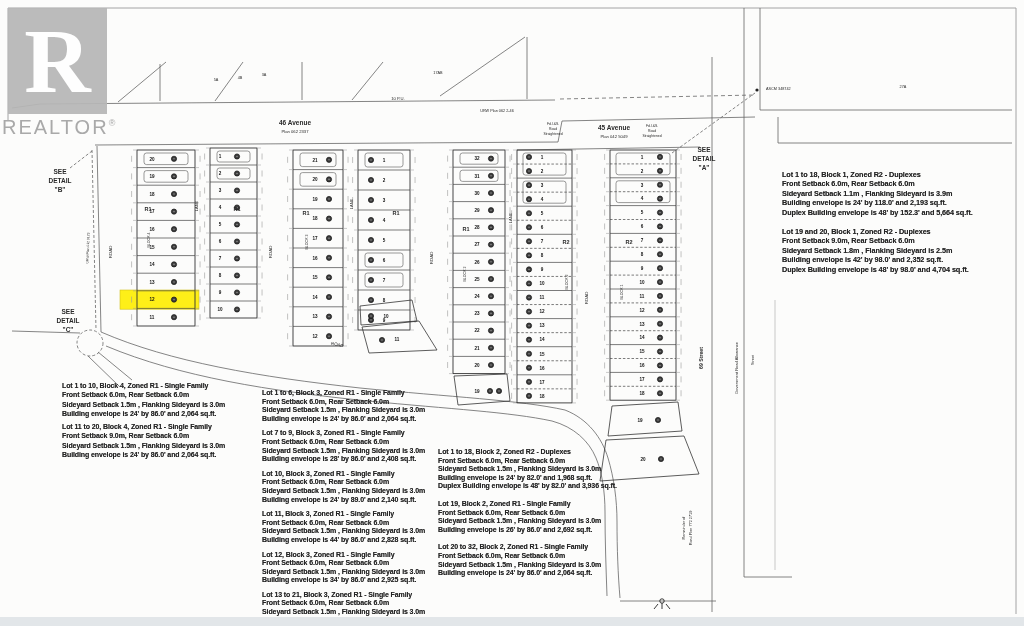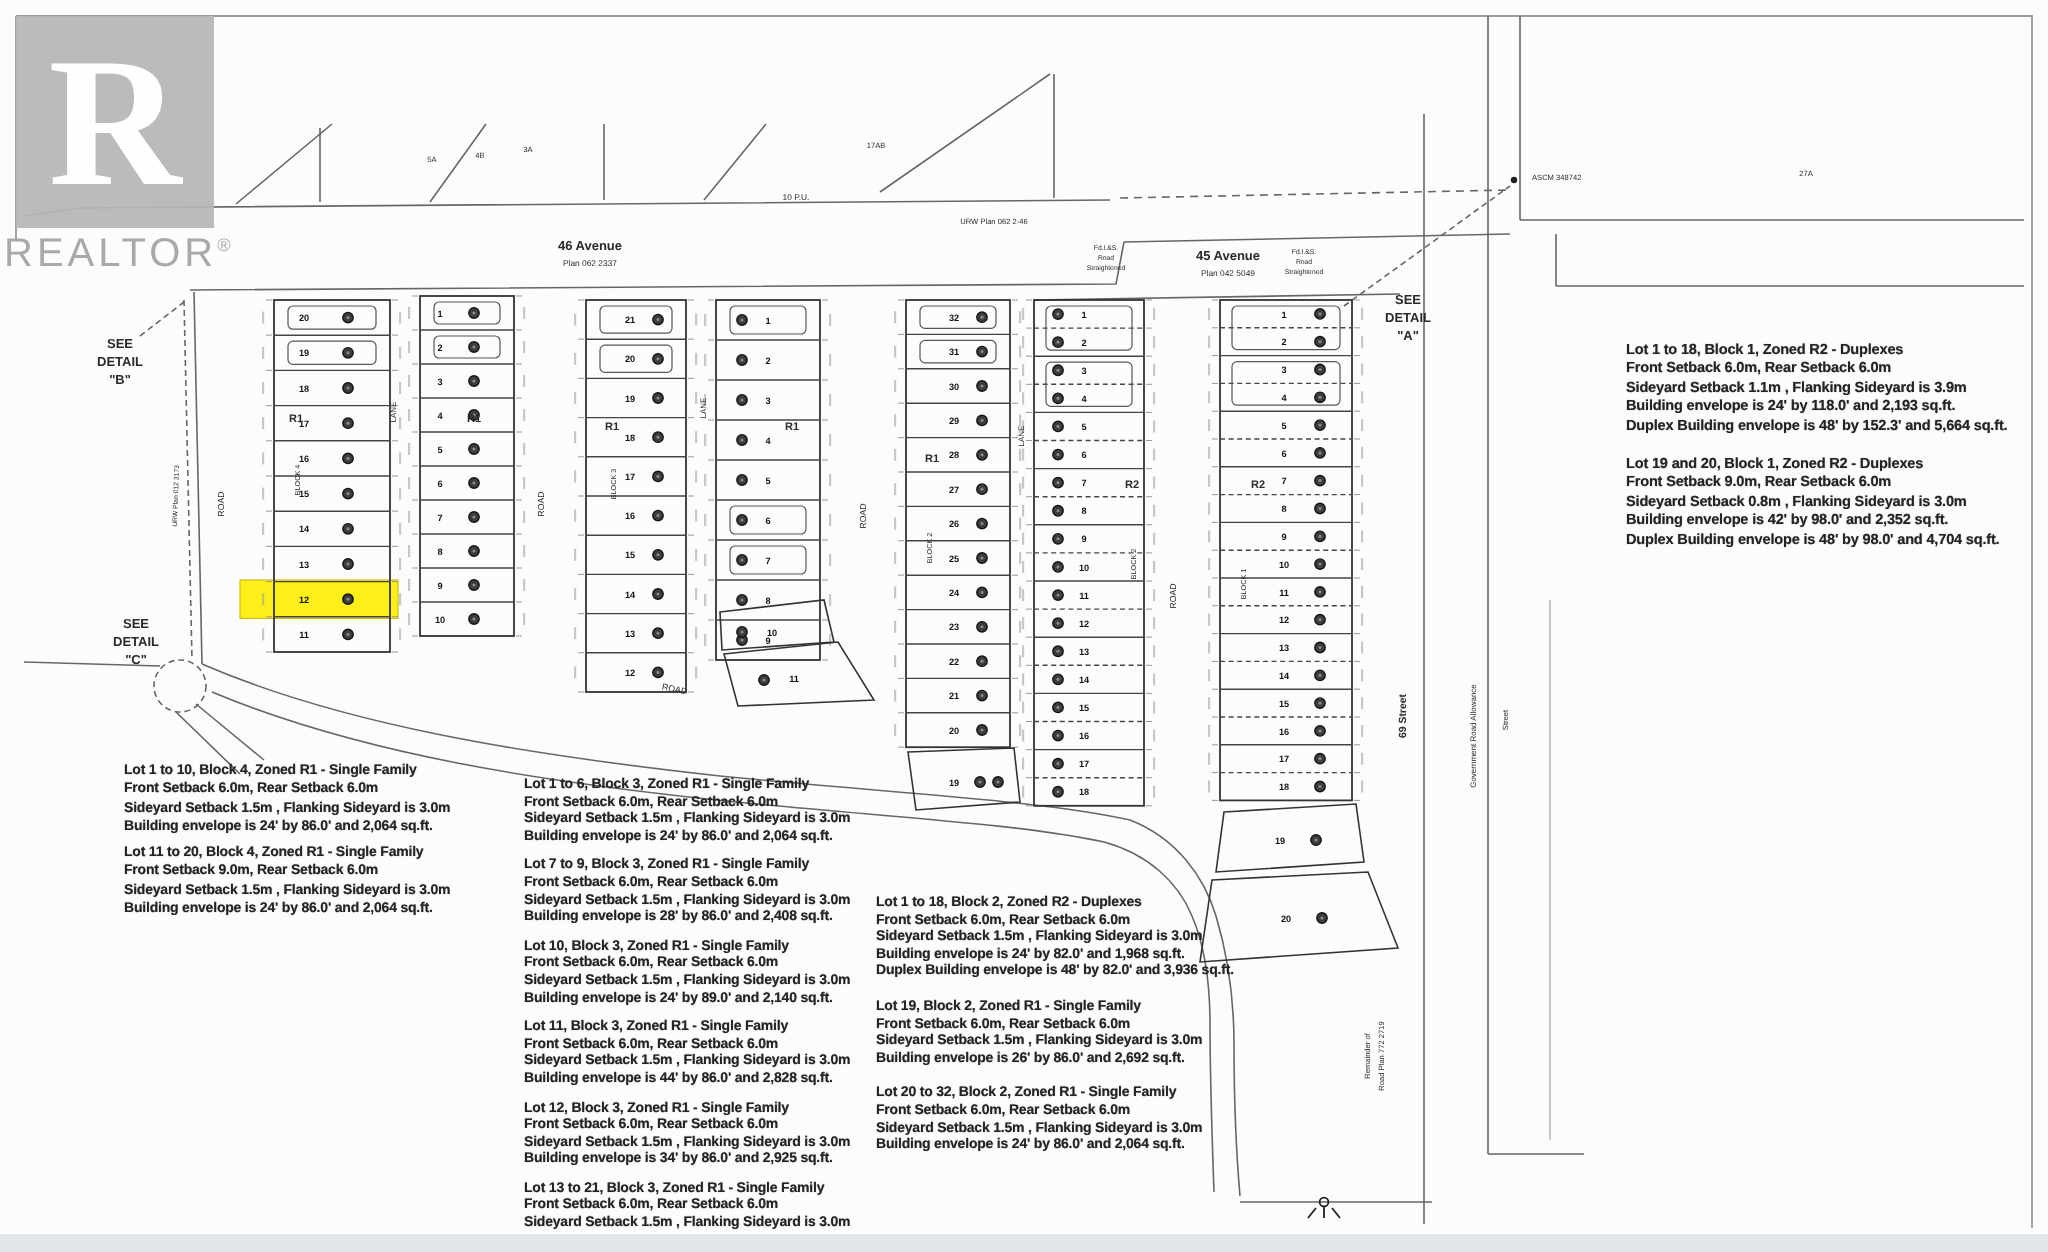--- a/index.html
+++ b/index.html
@@ -12,21 +12,21 @@
   #logo .box .r{color:#ffffff;font-family:"Liberation Serif",serif;font-weight:bold;font-size:92px;line-height:100px;}
   #logo .word{margin-top:2px;margin-left:-6px;color:#a9a9a9;font-size:20px;letter-spacing:2px;font-weight:400;white-space:nowrap;}
   #logo .word .reg{font-size:9px;vertical-align:super;}
   
   .notes{position:absolute;color:#242424;font-size:7px;font-weight:bold;letter-spacing:-0.1px;
          text-shadow:0 0 .5px rgba(40,40,40,.55);z-index:3;}
   .notes .para{margin-bottom:6px;}
   .notes .para div{line-height:8.6px;white-space:nowrap;}
   #notes-block1{left:782px;top:170px;width:238px;font-size:7.3px;}
   #notes-block1 .para{margin-bottom:10px;}
-  #notes-block1 .para div{line-height:9.4px;margin-left:31px;}
+  #notes-block1 .para div{line-height:9.4px;}
   #notes-block4{left:62px;top:381px;width:205px;}
   #notes-block4 .para{margin-bottom:4px;}
   #notes-block4 .para div{line-height:9.3px;}
   #notes-block3{left:262px;top:389px;width:190px;}
   #notes-block2{left:438px;top:448px;width:190px;}
   #notes-block2 .para{margin-bottom:9px;}
   
   #bottom-band{position:absolute;left:0;top:617px;width:1024px;height:9px;background:#e2e6e9;z-index:4;}
 </style>
 </head>
@@ -905,21 +905,21 @@
       <div class="para">
         <div>Lot 1 to 18, Block 1, Zoned R2 - Duplexes</div>
         <div>Front Setback 6.0m, Rear Setback 6.0m</div>
         <div>Sideyard Setback 1.1m , Flanking Sideyard is 3.9m</div>
         <div>Building envelope is 24' by 118.0' and 2,193 sq.ft.</div>
         <div>Duplex Building envelope is 48' by 152.3' and 5,664 sq.ft.</div>
       </div>
       <div class="para">
         <div>Lot 19 and 20, Block 1, Zoned R2 - Duplexes</div>
         <div>Front Setback 9.0m, Rear Setback 6.0m</div>
-        <div>Sideyard Setback 0.8m , Flanking Sideyard is 3.0m</div>
+        <div>Sideyard Setback 1.8m , Flanking Sideyard is 2.5m</div>
         <div>Building envelope is 42' by 98.0' and 2,352 sq.ft.</div>
         <div>Duplex Building envelope is 48' by 98.0' and 4,704 sq.ft.</div>
       </div>
     </div>
   <div id="notes-block4" class="notes">
       <div class="para">
         <div>Lot 1 to 10, Block 4, Zoned R1 - Single Family</div>
         <div>Front Setback 6.0m, Rear Setback 6.0m</div>
         <div>Sideyard Setback 1.5m , Flanking Sideyard is 3.0m</div>
         <div>Building envelope is 24' by 86.0' and 2,064 sq.ft.</div>

